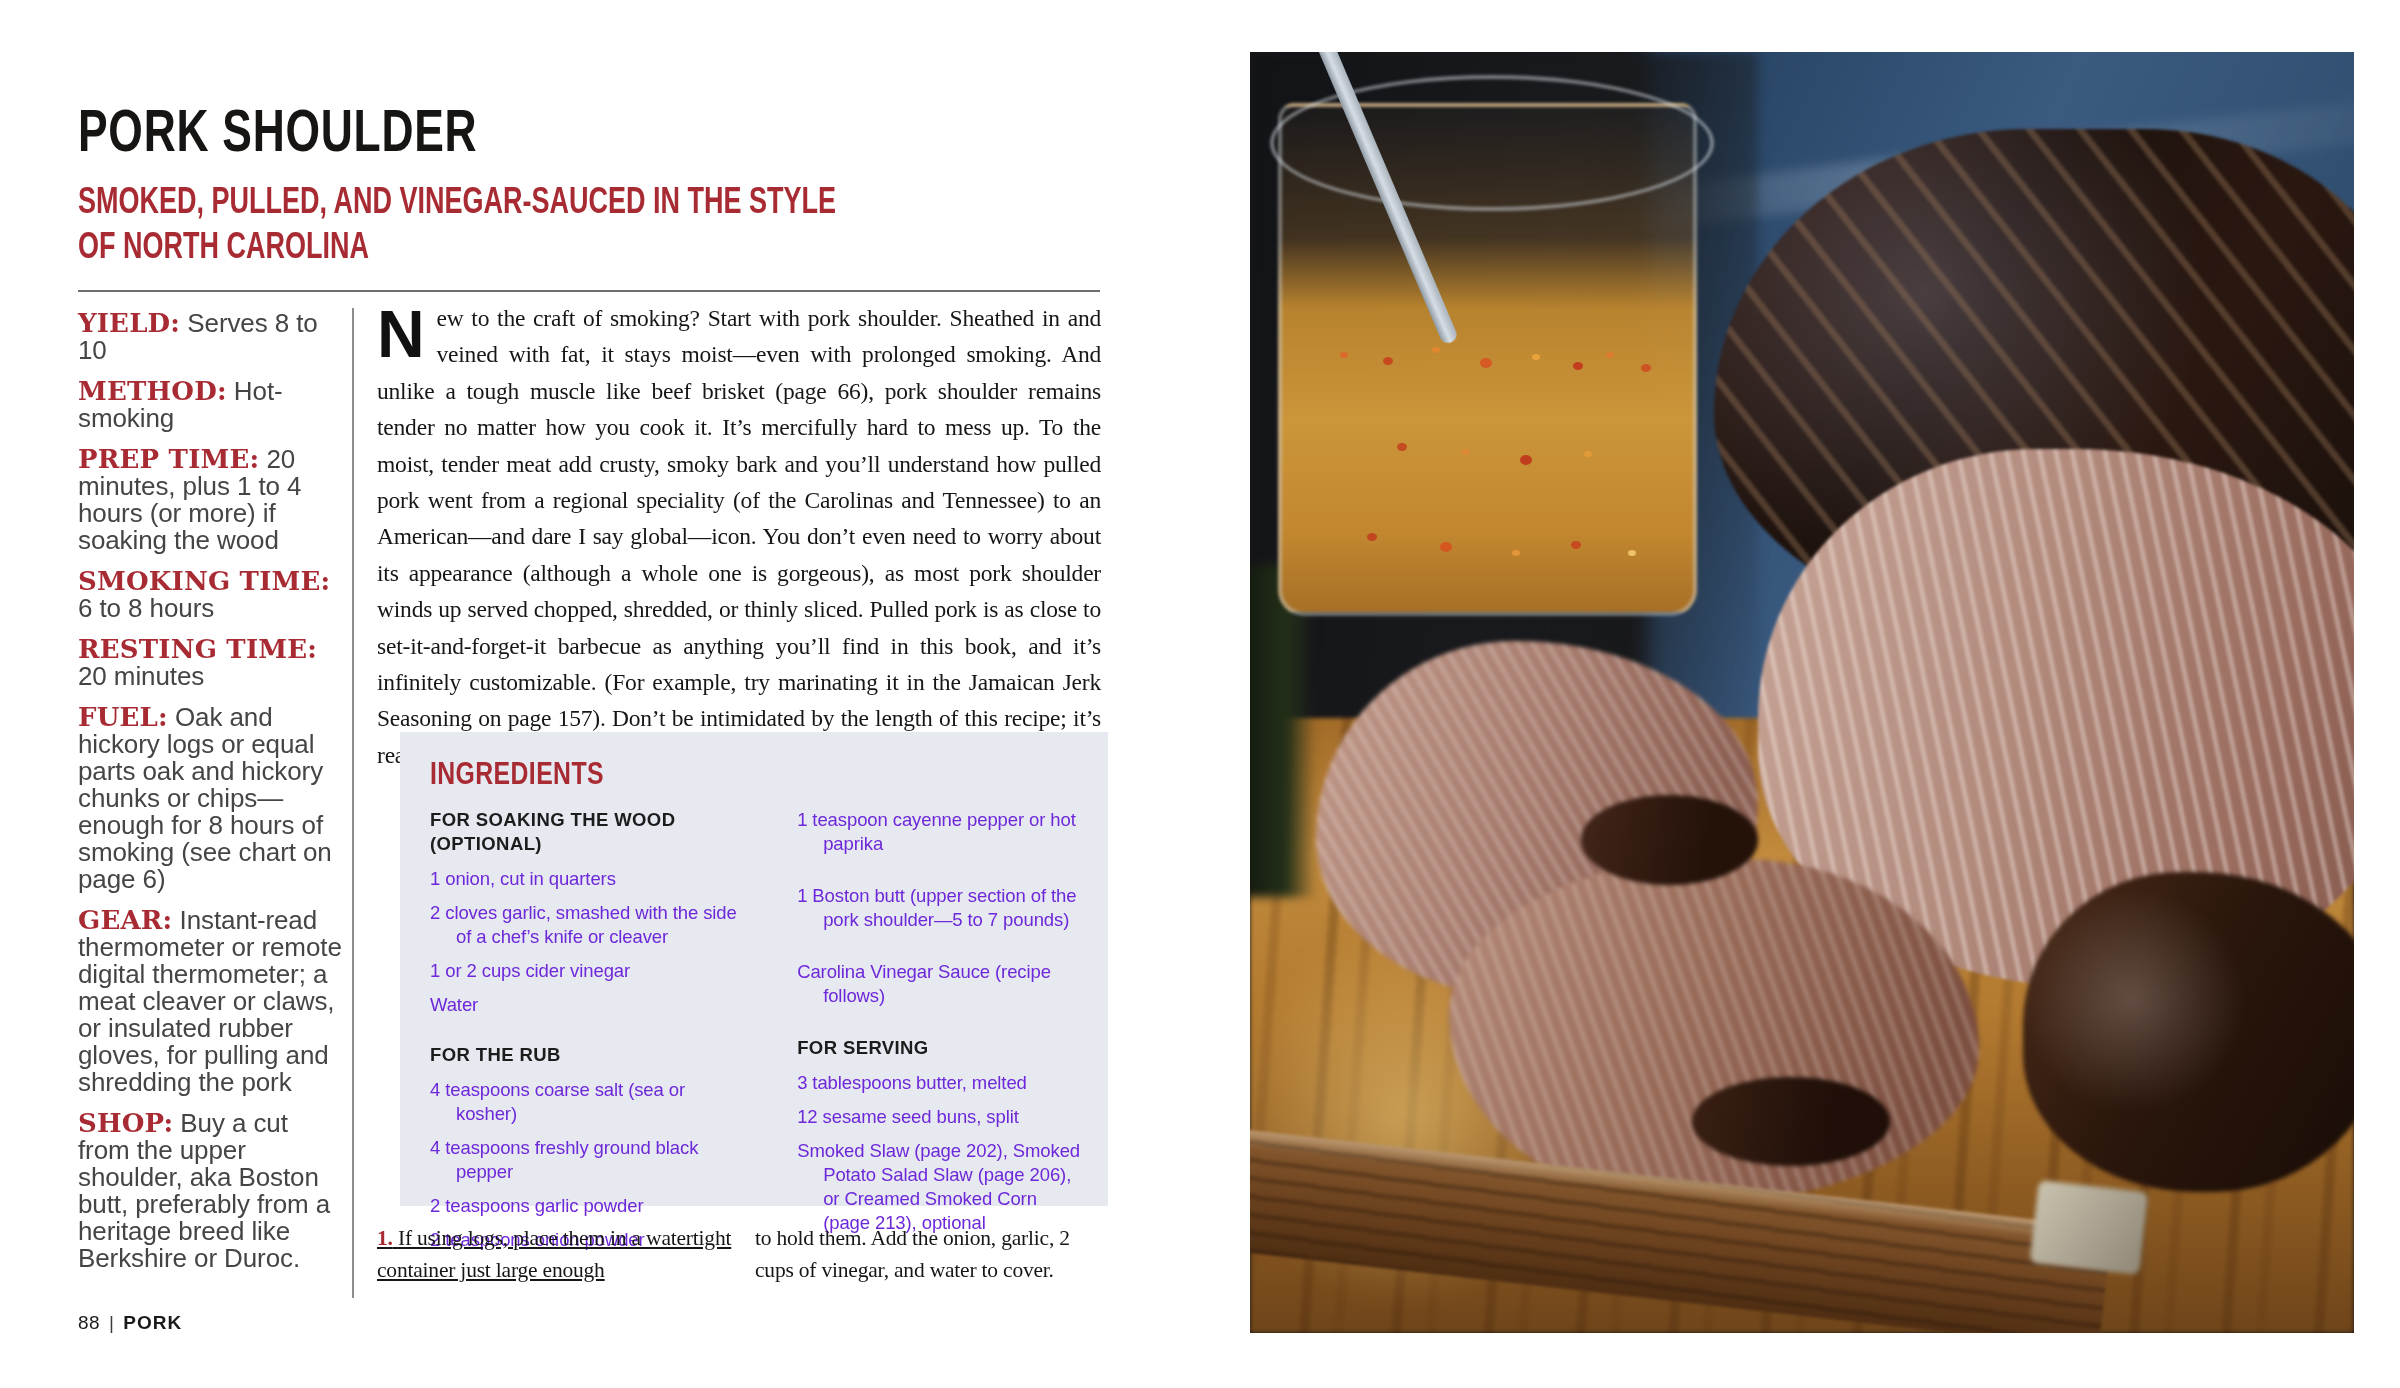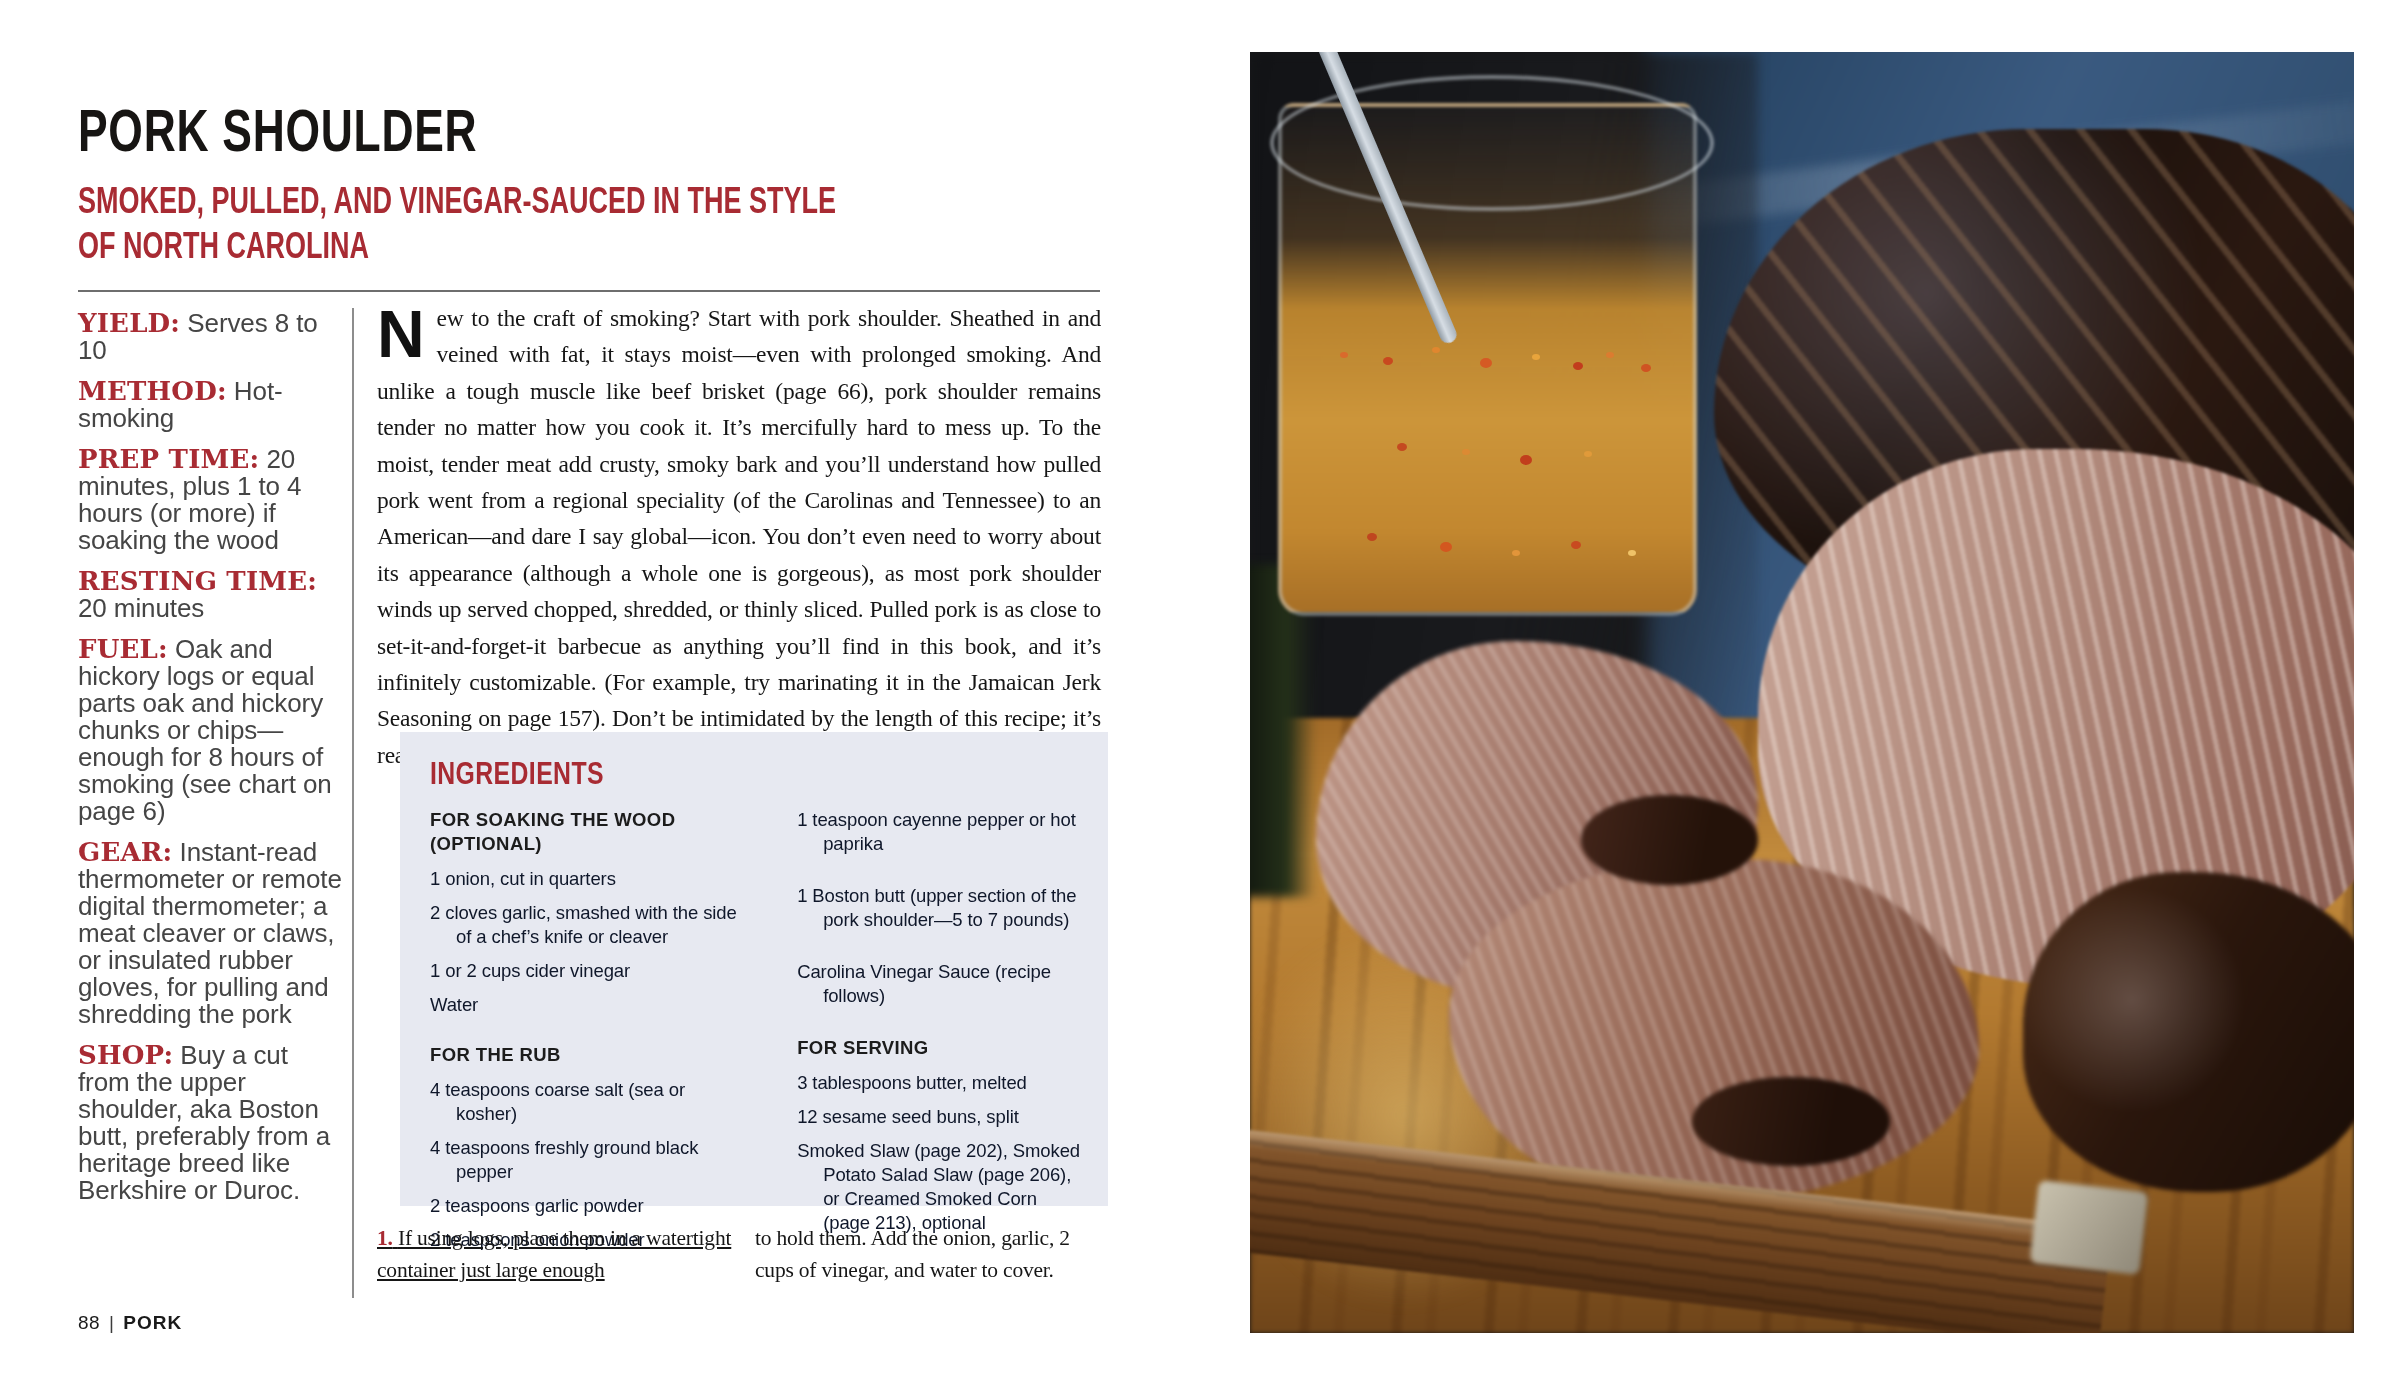--- a/index.html
+++ b/index.html
@@ -25,21 +25,21 @@
          line-height:58px;margin:5px 12px 0 0;color:#111;}
 
   
   .ingbox{position:absolute;left:377px;top:732px;width:708px;height:474px;background:#e7e9f1;
           box-sizing:border-box;padding:24px 28px 0 30px;margin-left:23px;}
   .ing-head{color:#a82b33;font-weight:800;font-size:31px;letter-spacing:.5px;
           transform:scaleX(.8);transform-origin:left top;margin-bottom:16px;white-space:nowrap;}
   .ing-cols{display:flex;gap:56px;}
   .ing-col-left{width:330px;}
   .ing-col-right{width:300px;}
-  .ing-item{font-size:18.5px;line-height:24px;color:#0f172a;margin-bottom:10px;
+  .ing-item{font-size:18.5px;line-height:24px;color:#6d28d9;margin-bottom:10px;
           padding-left:26px;text-indent:-26px;letter-spacing:-.1px;}
   .ing-item.subhead{font-weight:700;color:#1c1c1c;letter-spacing:.4px;margin:26px 0 11px;
           padding-left:0;text-indent:0;font-size:18.5px;}
   .ing-item.subhead:first-child{margin-top:0;}
   .ing-item.gap{margin-bottom:28px;}
 
   
   .step{position:absolute;left:377px;top:1222px;display:flex;gap:22px;
         font-family:"Liberation Serif",serif;font-size:21.5px;line-height:32px;color:#161616;}
   .step-col1{width:356px;letter-spacing:-.2px;text-decoration:underline;}
@@ -140,20 +140,21 @@
   <div class="subtitle">
     <div>SMOKED, PULLED, AND VINEGAR-SAUCED IN THE STYLE</div>
     <div>OF NORTH CAROLINA</div>
   </div>
   <div class="rule"></div>
 
   <div class="sidebar">
     <div class="side-item"><span class="side-label">YIELD:</span> <span>Serves 8 to 10</span></div>
     <div class="side-item"><span class="side-label">METHOD:</span> <span>Hot-smoking</span></div>
     <div class="side-item"><span class="side-label">PREP TIME:</span> <span>20 minutes, plus 1 to 4 hours (or more) if soaking the wood</span></div>
+    <div class="side-item"><span class="side-label">SMOKING TIME:</span> <span>6 to 8 hours</span></div>
     <div class="side-item"><span class="side-label">RESTING TIME:</span> <span>20 minutes</span></div>
     <div class="side-item"><span class="side-label">FUEL:</span> <span>Oak and hickory logs or equal parts oak and hickory chunks or chips—enough for 8 hours of smoking (see chart on page 6)</span></div>
     <div class="side-item"><span class="side-label">GEAR:</span> <span>Instant-read thermometer or remote digital thermometer; a meat cleaver or claws, or insulated rubber gloves, for pulling and shredding the pork</span></div>
     <div class="side-item"><span class="side-label">SHOP:</span> <span>Buy a cut from the upper shoulder, aka Boston butt, preferably from a heritage breed like Berkshire or Duroc.</span></div>
   </div>
 
   <div class="vdivider"></div>
 
   <div class="intro">
     <span class="dropcap">N</span><span>ew to the craft of smoking? Start with pork shoulder. Sheathed in and veined with fat, it stays moist—even with prolonged smoking. And unlike a tough muscle like beef brisket (page 66), pork shoulder remains tender no matter how you cook it. It’s mercifully hard to mess up. To the moist, tender meat add crusty, smoky bark and you’ll understand how pulled pork went from a regional speciality (of the Carolinas and Tennessee) to an American—and dare I say global—icon. You don’t even need to worry about its appearance (although a whole one is gorgeous), as most pork shoulder winds up served chopped, shredded, or thinly sliced. Pulled pork is as close to set-it-and-forget-it barbecue as anything you’ll find in this book, and it’s infinitely customizable. (For example, try marinating it in the Jamaican Jerk Seasoning on page 157). Don’t be intimidated by the length of this recipe; it’s really just a series of simple steps.</span>

